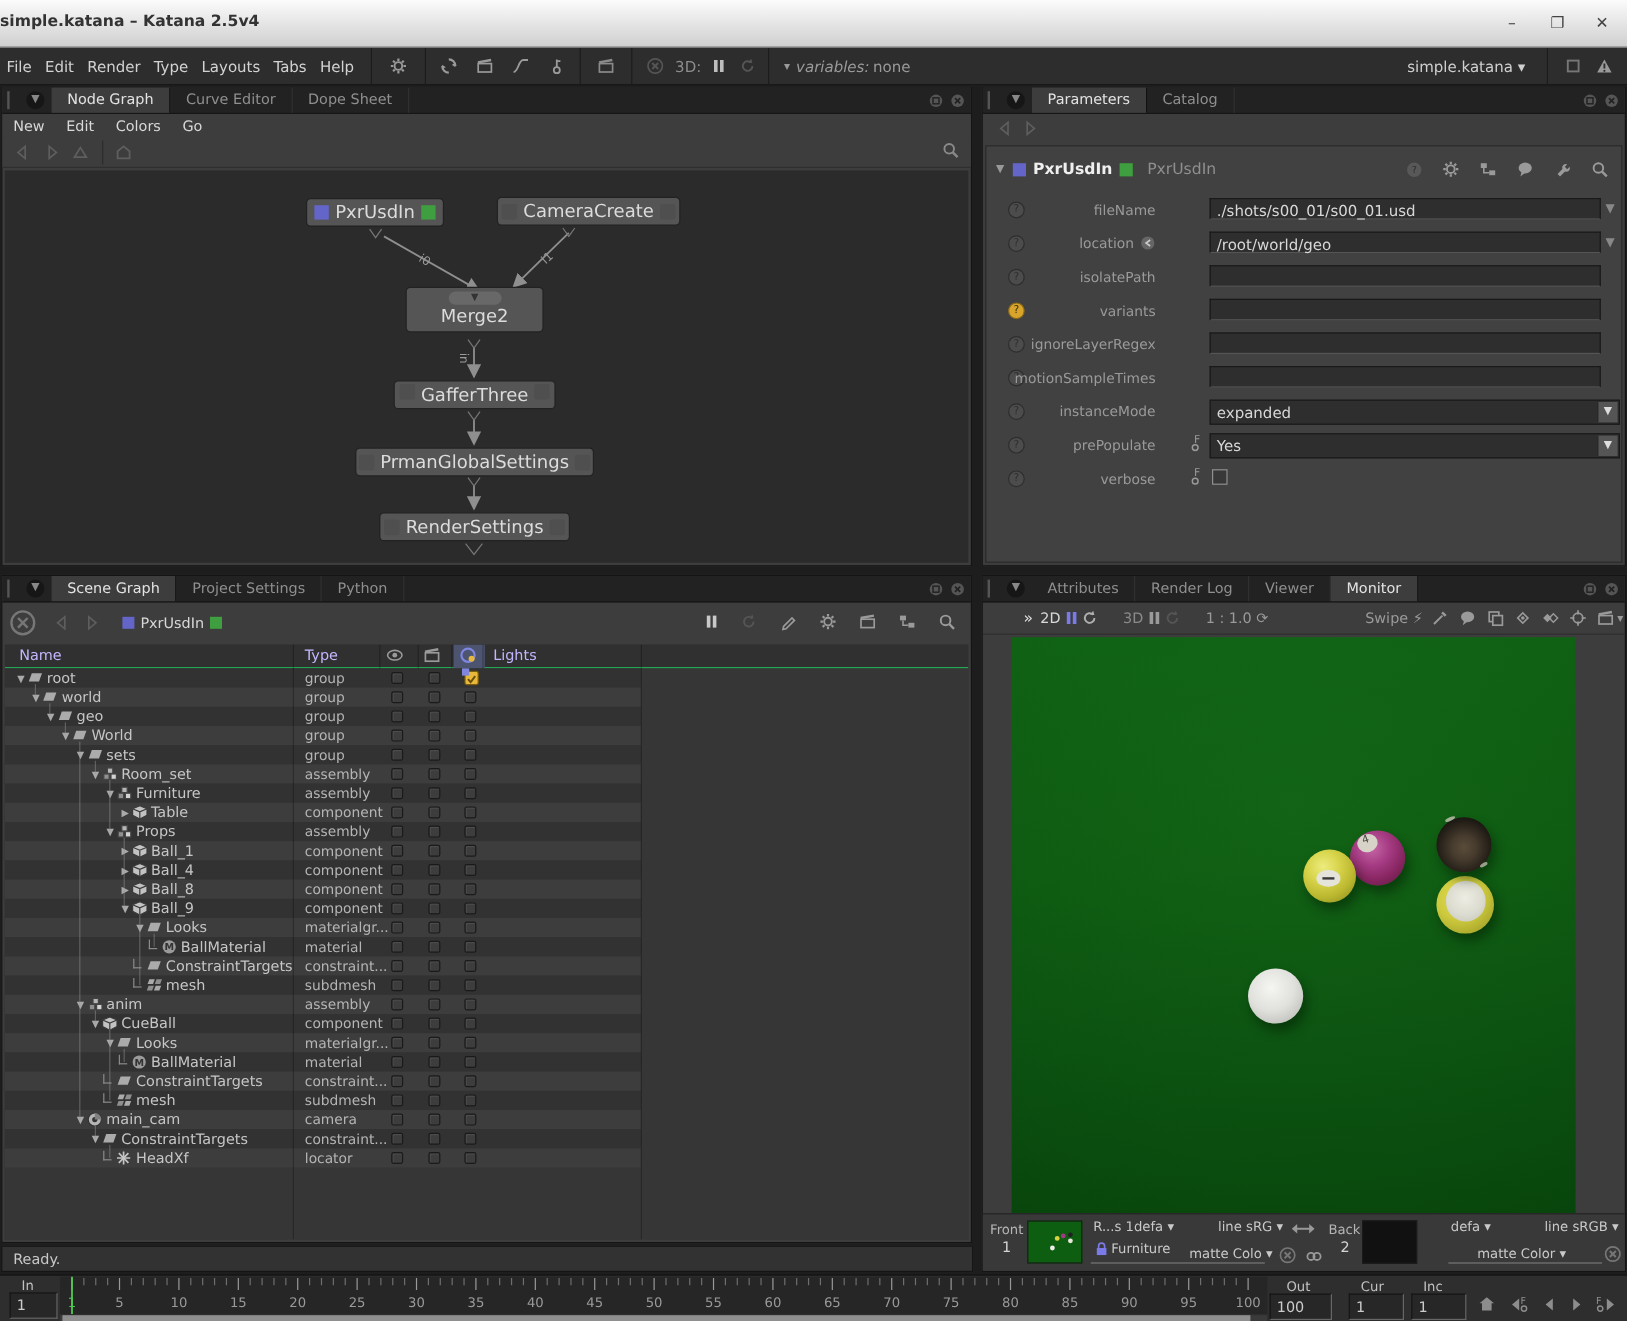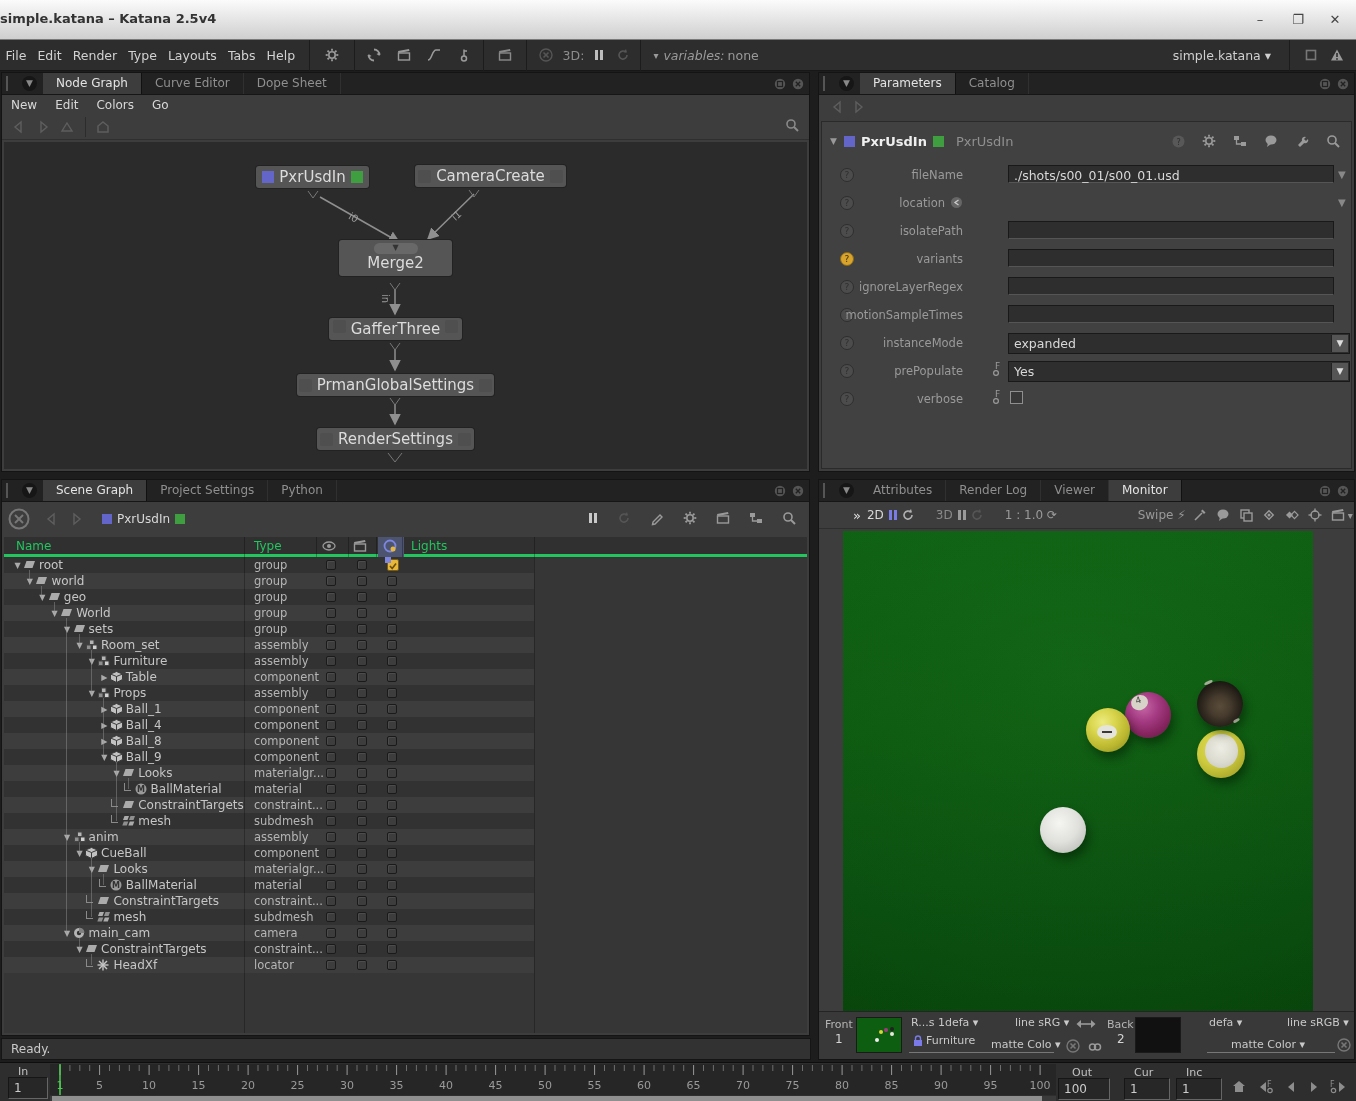--- a/index.html
+++ b/index.html
@@ -40,21 +40,21 @@
 .plabel{position:absolute;right:388px;top:6px;color:#9a9a9a;font-size:11.5px;white-space:nowrap}
 .pq{position:absolute;left:18px;top:6px;width:14px;height:14px;border-radius:50%;background:#4c4c4c;border:1px solid #2e2e2e;color:#2e2e2e;font-size:9px;text-align:center;line-height:13px}
 .pinput{position:absolute;left:186px;top:3px;width:326px;height:18px;background:#2e2e2e;border:1px solid #191919;border-bottom-color:#555;color:#d8d8d8;font-size:12.5px;line-height:19px;padding:0 5px;font-family:"DejaVu Sans",sans-serif}
 .pselect{position:absolute;left:186px;top:3px;width:342px;height:21px;background:#2e2e2e;border:1px solid #191919;color:#d8d8d8;font-size:12.5px;line-height:19px;padding:0 5px}
 .pdarr{position:absolute;left:516px;top:7px;color:#888;font-size:10px}
 .selbtn{position:absolute;right:1px;top:1px;width:17px;height:17px;background:#555;border-left:1px solid #222;color:#ddd;font-size:9px;text-align:center;line-height:17px}
 .pcheck{position:absolute;left:188px;top:5px;width:13px;height:13px;background:#383838;border:1px solid #8f8f8f}
 
 .sgtool{height:33px;display:flex;align-items:center}
 .sgtable{position:absolute;left:2px;top:57px;right:2px;bottom:2px;background:#353535;overflow:hidden}
-.sgheadrow{position:absolute;left:0;top:0;right:0;height:20px;background:#303030;border-bottom:3px solid #22c55e;color:#22c55e}
+.sgheadrow{position:absolute;left:0;top:0;right:0;height:20px;background:#303030;border-bottom:1px solid #22c55e;color:#c4b5fd}
 .sgrow{position:absolute;left:0;width:530px;height:16px;font-size:12px;color:#c6c6c6}
 .sgrow.even{background:#333232}
 .sgrow.odd{background:#3d3d3d}
 .sgname{position:absolute;top:1px;white-space:nowrap;display:flex;align-items:center;height:14px}
 .sgtype{position:absolute;left:250px;top:1px;color:#b5b5b5;font-size:11.5px;max-width:78px;overflow:hidden;white-space:nowrap}
 .sgcb{position:absolute;top:3px;width:10px;height:10px;border:1px solid #1a1a1a;border-radius:2px;background:#3d3d3d;box-shadow:inset 1px 1px 0 rgba(255,255,255,.08)}
 .exp{width:11px;display:inline-block;color:#aaa;font-size:8px;text-align:center;flex:none}
 .leafL{width:7px;height:8px;border-left:1px solid #8a8a8a;border-bottom:1px solid #8a8a8a;display:inline-block;margin:0 4px 5px 0;flex:none}
 .ticon{width:13px;height:12px;display:inline-flex;align-items:center;justify-content:center;margin-right:3px;flex:none}
 .colsep{position:absolute;top:0;bottom:0;width:1px;background:rgba(0,0,0,.28)}
@@ -402,20 +402,21 @@
           <span class="pdarr">▼</span>
         </div>
         <div class="prow" style="top: 28px;">
           <div class="pq">?</div>
           <div class="plabel">location<span style="display: inline-flex; align-items: center; margin-left: 5px; vertical-align: -2px;">
               <svg width="13" height="13" viewBox="0 0 13 13">
                 <circle cx="6.5" cy="6.5" r="5.5" fill="#666"></circle>
                 <path d="M8.5 4 L5 6.5 8.5 9" fill="none" stroke="#ccc" stroke-width="1.3"></path>
               </svg>
             </span></div>
+          <div class="pinput">/root/world/geo</div>
           <span class="pdarr">▼</span>
         </div>
         <div class="prow" style="top: 56px;">
           <div class="pq">?</div>
           <div class="plabel">isolatePath</div>
           <div class="pinput"></div>
         </div>
         <div class="prow" style="top: 84px;">
           <div class="pq" style="background: rgb(216, 164, 44); border-color: rgb(138, 106, 26); color: rgb(58, 46, 8);">?</div>
           <div class="plabel">variants</div>

